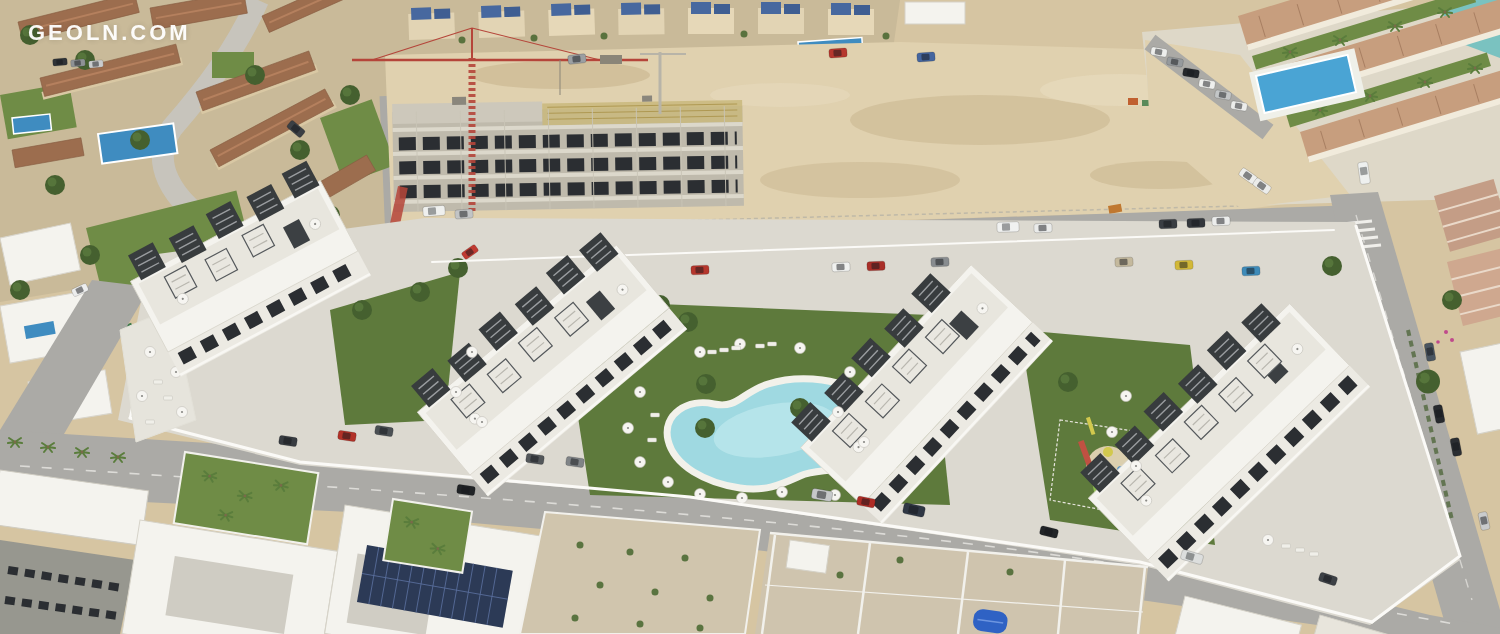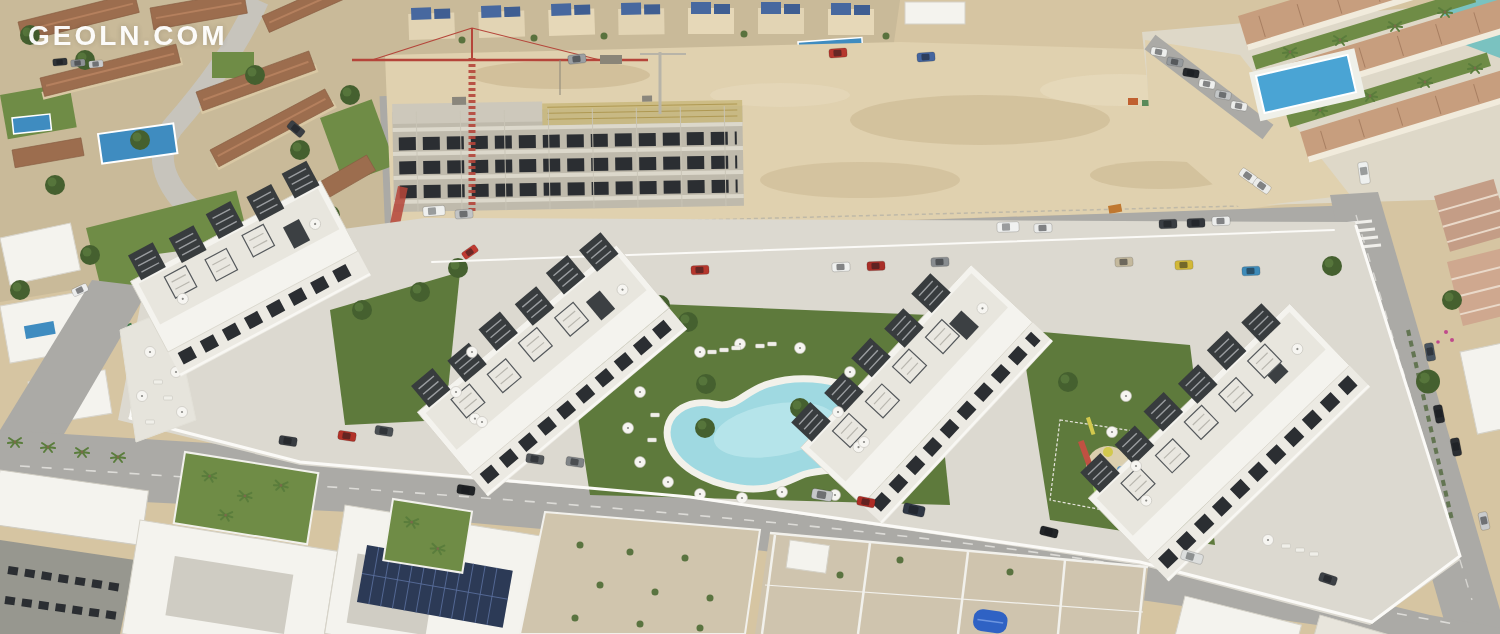--- a/index.html
+++ b/index.html
@@ -1,18 +1,18 @@
 <!DOCTYPE html>
 <html style="--sand: #d6c5a2; --sandLight: #e0d1af; --sandDark: #c3af87; --road: #abaaa6; --roadLight: #c6c5c0; --grass: #5e7a3c; --lawn: #6f8c46; --tree: #45602f; --palm: #5a7d3c; --bldgWhite: #f4f3ee; --gravel: #dcd9d0; --pave: #e6e4dc; --darkRoof: #383c3e; --windowDark: #2b2e32; --villaRoof: #9c6d4e; --villaWall: #d9c8a4; --concrete: #bfbaac; --slabYellow: #c9b87c; --poolWater: #9fd9e1; --poolRect: #4aa4d4; --villaPool: #3f8cc0; --teal: #7ac2c0; --terrace: #c79e7e; --terraceTrim: #f1ebdc; --solar: #2c3a56; --tarp: #2f62c4; --craneRed: #b5453a; --cabin: #f2f2ef; --cabinTeal: #5d9c8f; --wall: #fbfaf7; --playRed: #c05142; --playGreen: #8fbe52; --playYellow: #d2c94e; --playBlue: #4f8fc4;"><head>
 <meta charset="utf-8">
 <style>
   html,body{margin:0;padding:0;background:#222;}
   .stage{position:relative;width:1500px;height:634px;overflow:hidden;background:#d6c5a2;font-family:"Liberation Sans",sans-serif;}
   .stage svg{position:absolute;inset:0;display:block;}
-  .watermark{position:absolute;left:28px;top:20px;color:#fff;opacity:.95;font-size:28px;font-weight:600;
+  .watermark{position:absolute;left:28px;top:20px;color:#fff;opacity:.95;font-size:22px;font-weight:600;
              letter-spacing:3px;text-shadow:0 0 6px rgba(0,0,0,.18);user-select:none;}
   
   .f-sand{fill:var(--sand)} .f-sandL{fill:var(--sandLight)} .f-sandD{fill:var(--sandDark)}
   .f-road{fill:var(--road)}
   .f-grass{fill:var(--grass)} .f-lawn{fill:var(--lawn)}
   .s-palm{stroke:var(--palm);stroke-width:2;fill:none;stroke-linecap:round}
   .f-white{fill:var(--bldgWhite)} .f-gravel{fill:var(--gravel)} .f-pave{fill:var(--pave)} .s-win{stroke:var(--windowDark)}
   .f-villaRoof{fill:var(--villaRoof)} .f-villaWall{fill:var(--villaWall)}
   .f-concrete{fill:var(--concrete)} .f-slabY{fill:var(--slabYellow)}
   .f-poolW{fill:var(--poolWater)} .f-poolR{fill:var(--poolRect)} .f-villaPool{fill:var(--villaPool)}

